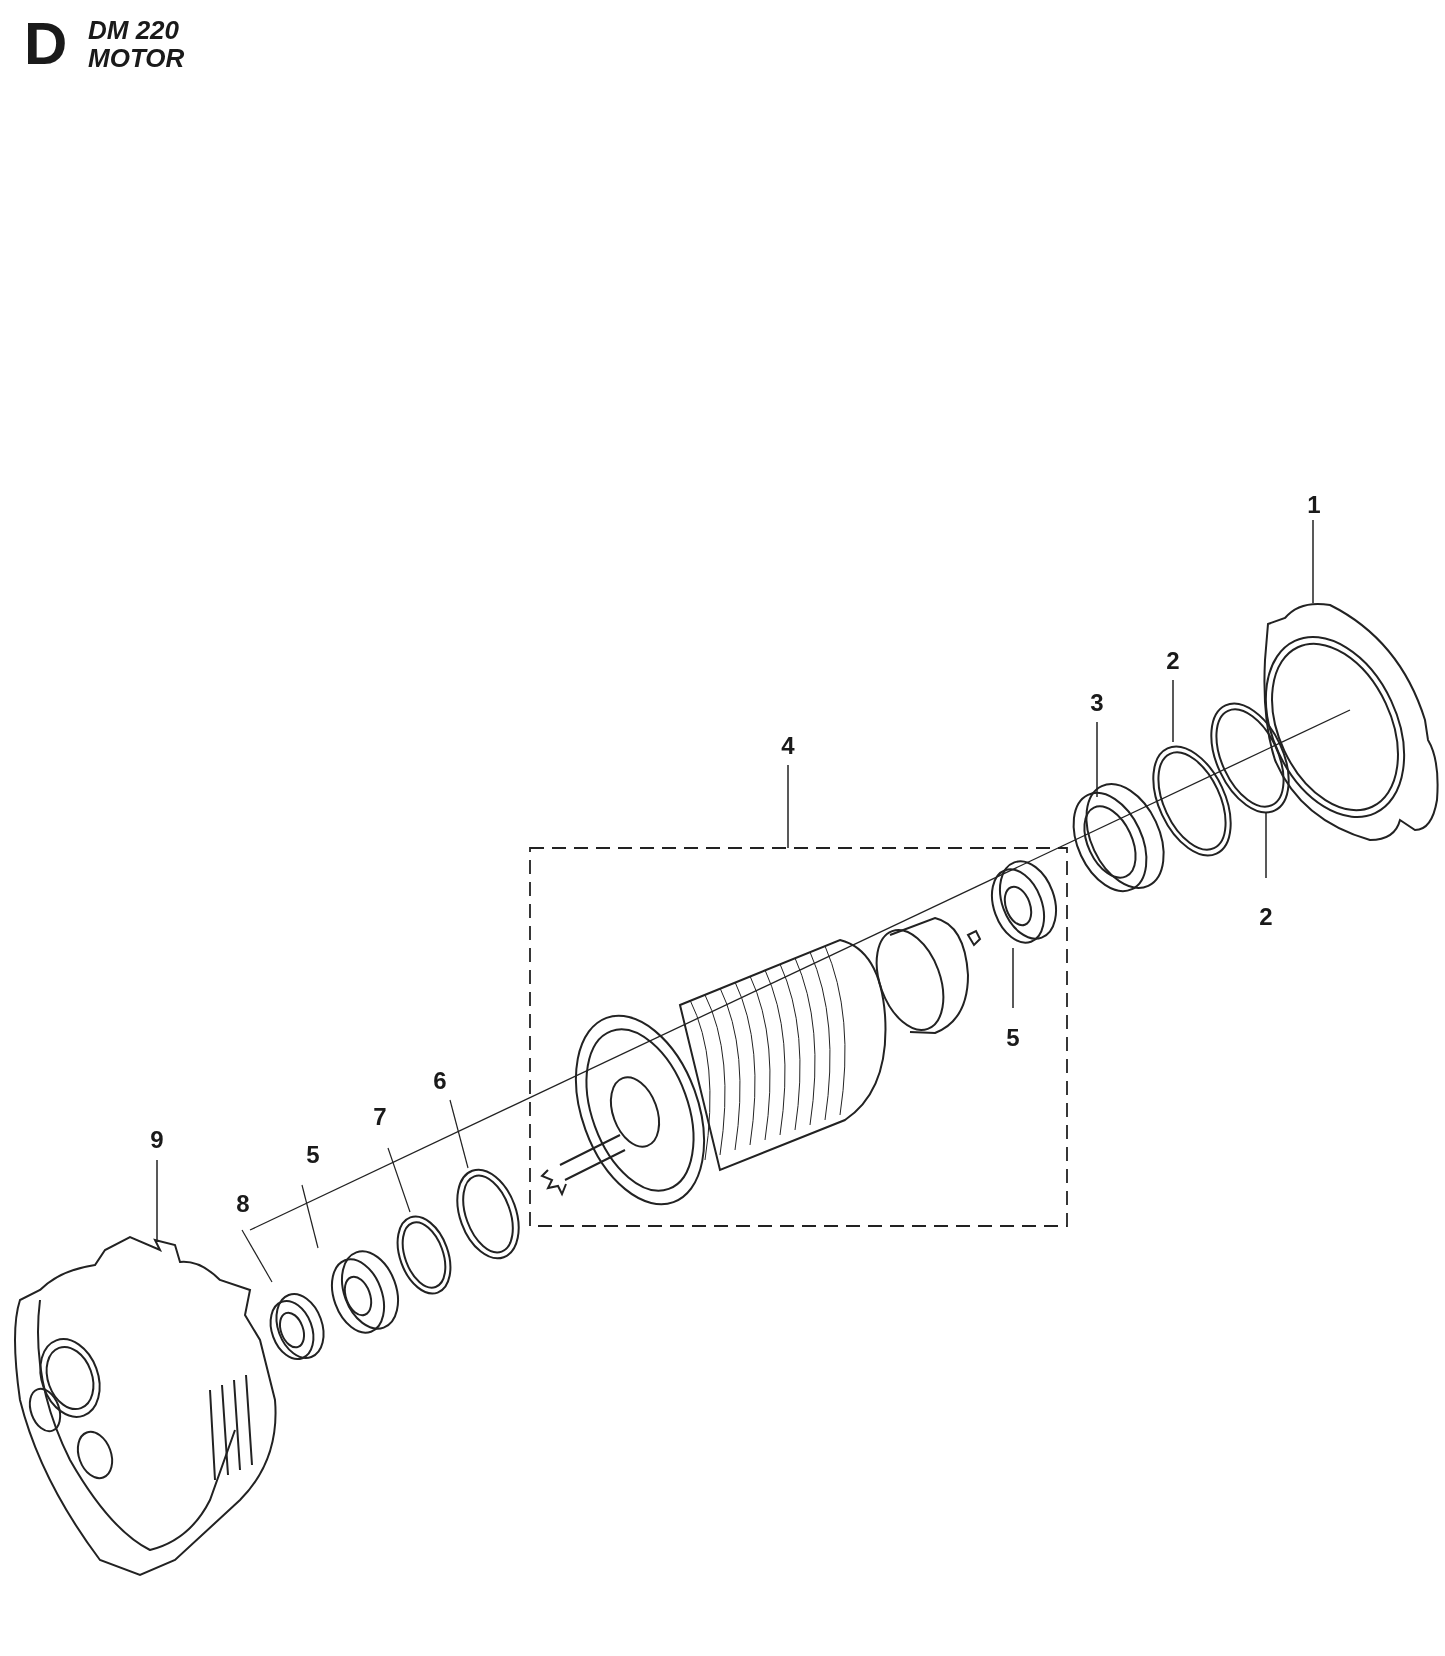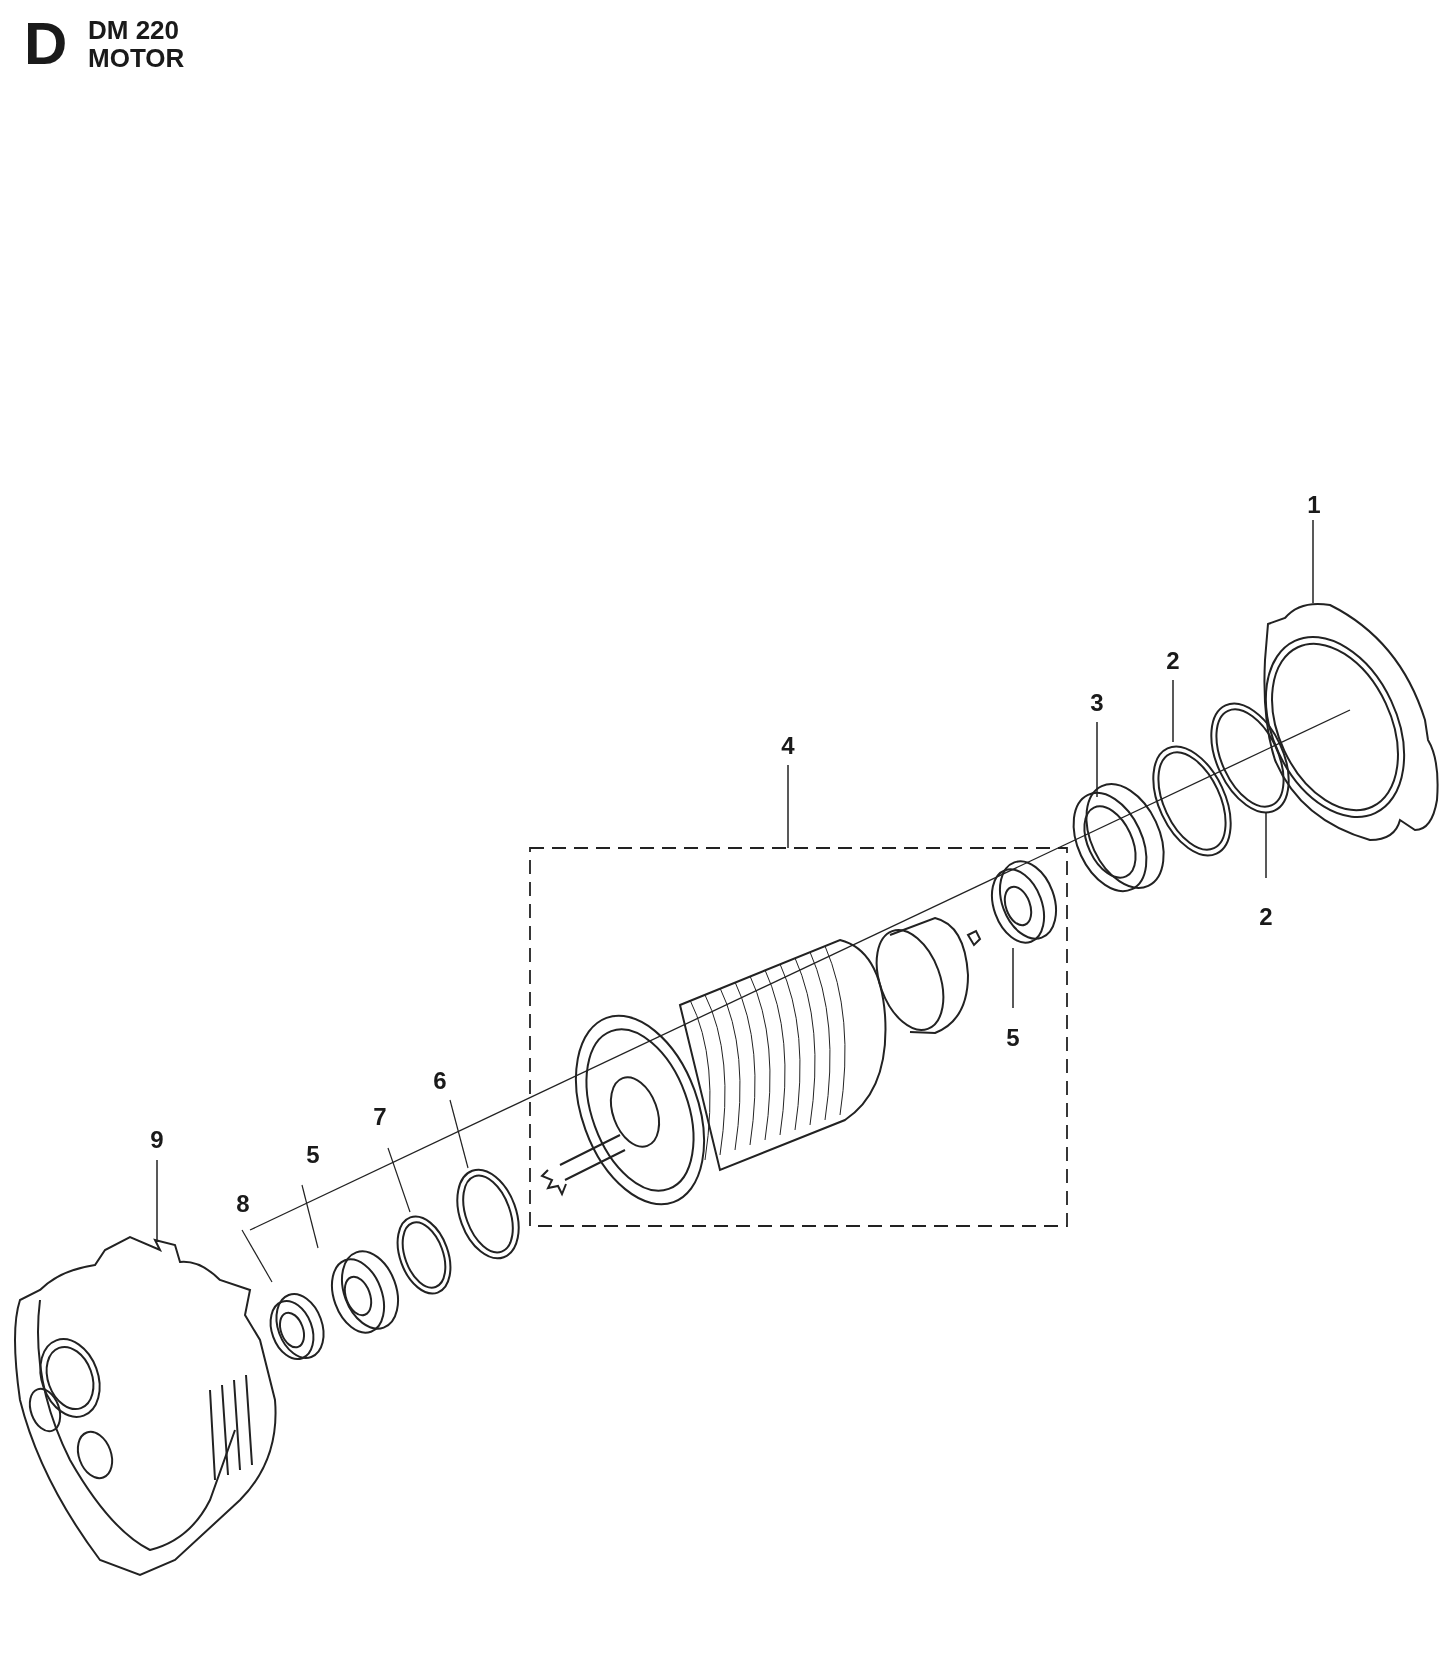--- a/index.html
+++ b/index.html
@@ -1,19 +1,19 @@
 <!DOCTYPE html>
 <html><head>
 <meta charset="utf-8">
 <style>
   html, body { margin:0; padding:0; background:#ffffff; }
   body { width:1445px; height:1656px; position:relative; overflow:hidden; font-family:"Liberation Sans", sans-serif; color:#1a1a1a; }
   .hdr-letter { position:absolute; left:24px; top:14px; font-size:60px; font-weight:bold; line-height:1; }
   .hdr-title { position:absolute; left:88px; top:16px; font-size:26px; font-weight:bold; line-height:28px; }
-  .hdr-title div { white-space:nowrap; }
+  .hdr-title div { white-space:nowrap;font-style:italic; }
   svg.diagram { position:absolute; left:0; top:0; }
   .callout { position:absolute; font-size:24px; font-weight:bold; line-height:1; transform:translate(-50%,-50%); }
 </style>
 </head>
 <body>
 
 <div class="hdr-letter">D</div>
 <div class="hdr-title">
   <div>DM 220</div>
   <div>MOTOR</div>

